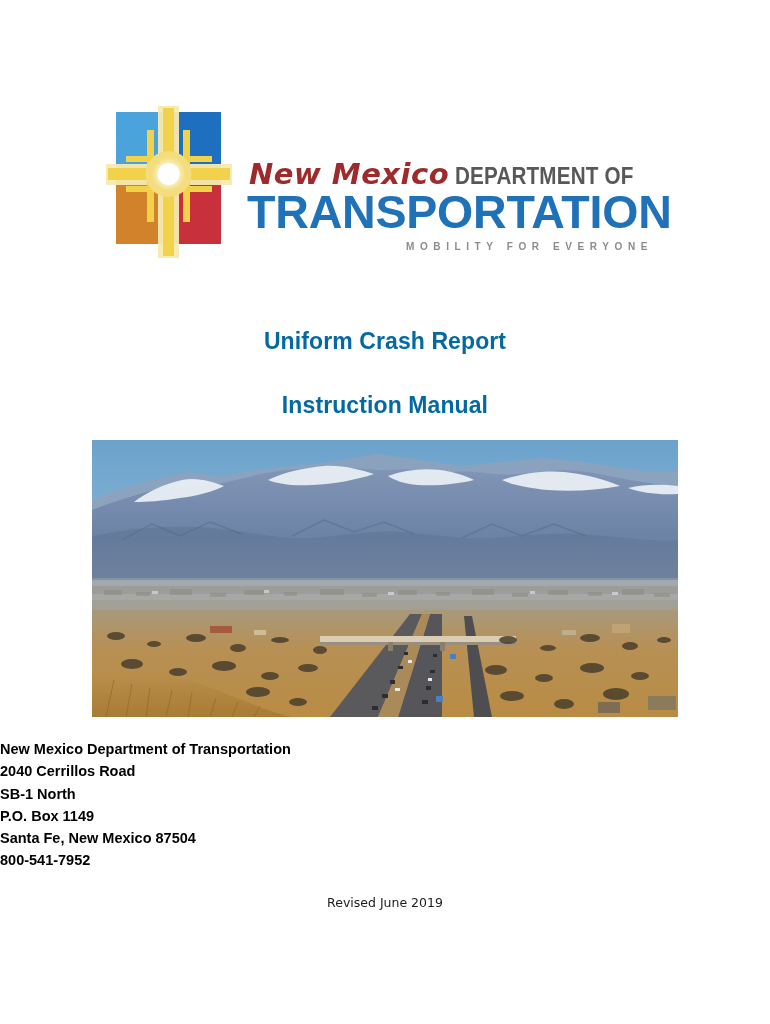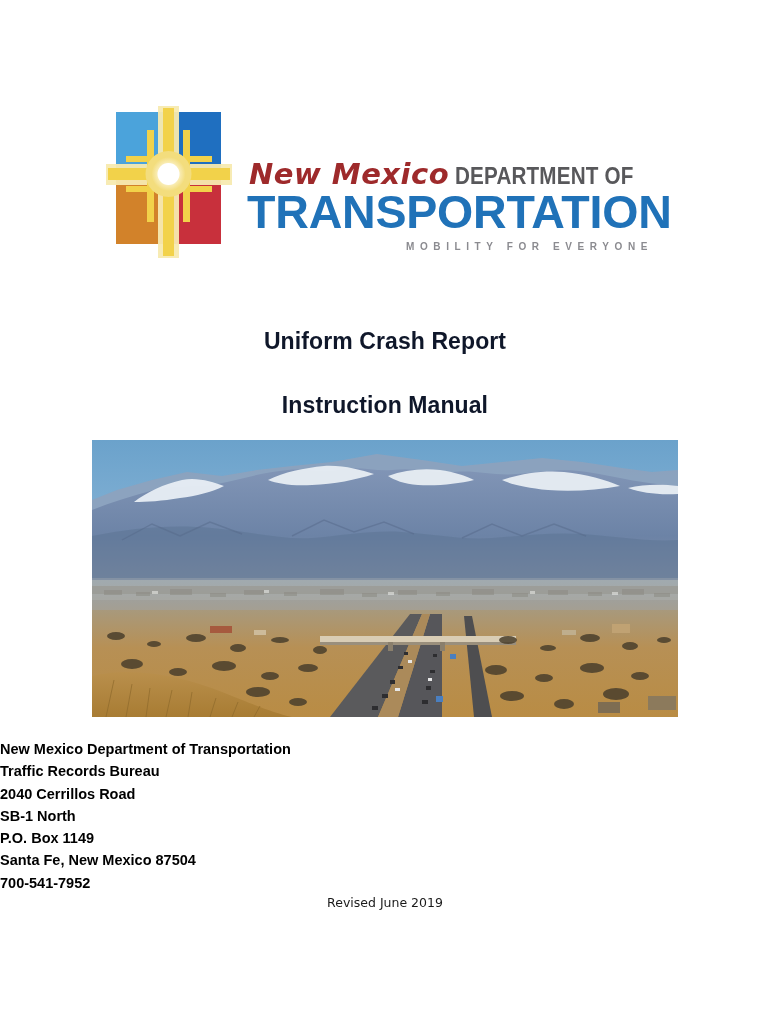--- a/index.html
+++ b/index.html
@@ -106,21 +106,21 @@
 
   
   .doc-title {
     position: absolute;
     left: 0;
     width: 770px;
     text-align: center;
     font-family: "Liberation Sans", sans-serif;
     font-weight: bold;
     font-size: 23px;
-    color: #0f172a;
+    color: #0369a1;
     letter-spacing: 0.1px;
   }
   .doc-title-1 { top: 328px; }
   .doc-title-2 { top: 392px; }
 
   
   .photo {
     position: absolute;
     left: 92px;
     top: 440px;
@@ -390,23 +390,22 @@
         <path d="M140,277 L146,262"></path>
           <path d="M162,277 L168,266"></path>
       </g>
 
       <rect x="0" y="138" width="586" height="22" fill="#b9bdbc" opacity="0.28"></rect>
     </svg>
   </div>
 
   <div class="address-block">
     <span class="address-line">New Mexico Department of Transportation</span>
-    <span class="address-line">Traffic Records Bureau</span>
     <span class="address-line">2040 Cerrillos Road</span>
     <span class="address-line">SB-1 North</span>
     <span class="address-line">P.O. Box 1149</span>
     <span class="address-line">Santa Fe, New Mexico 87504</span>
-    <span class="address-line">700-541-7952</span>
+    <span class="address-line">800-541-7952</span>
   </div>
 
   <div class="revised">Revised June 2019</div>
 
 </div>
 
 </body></html>

